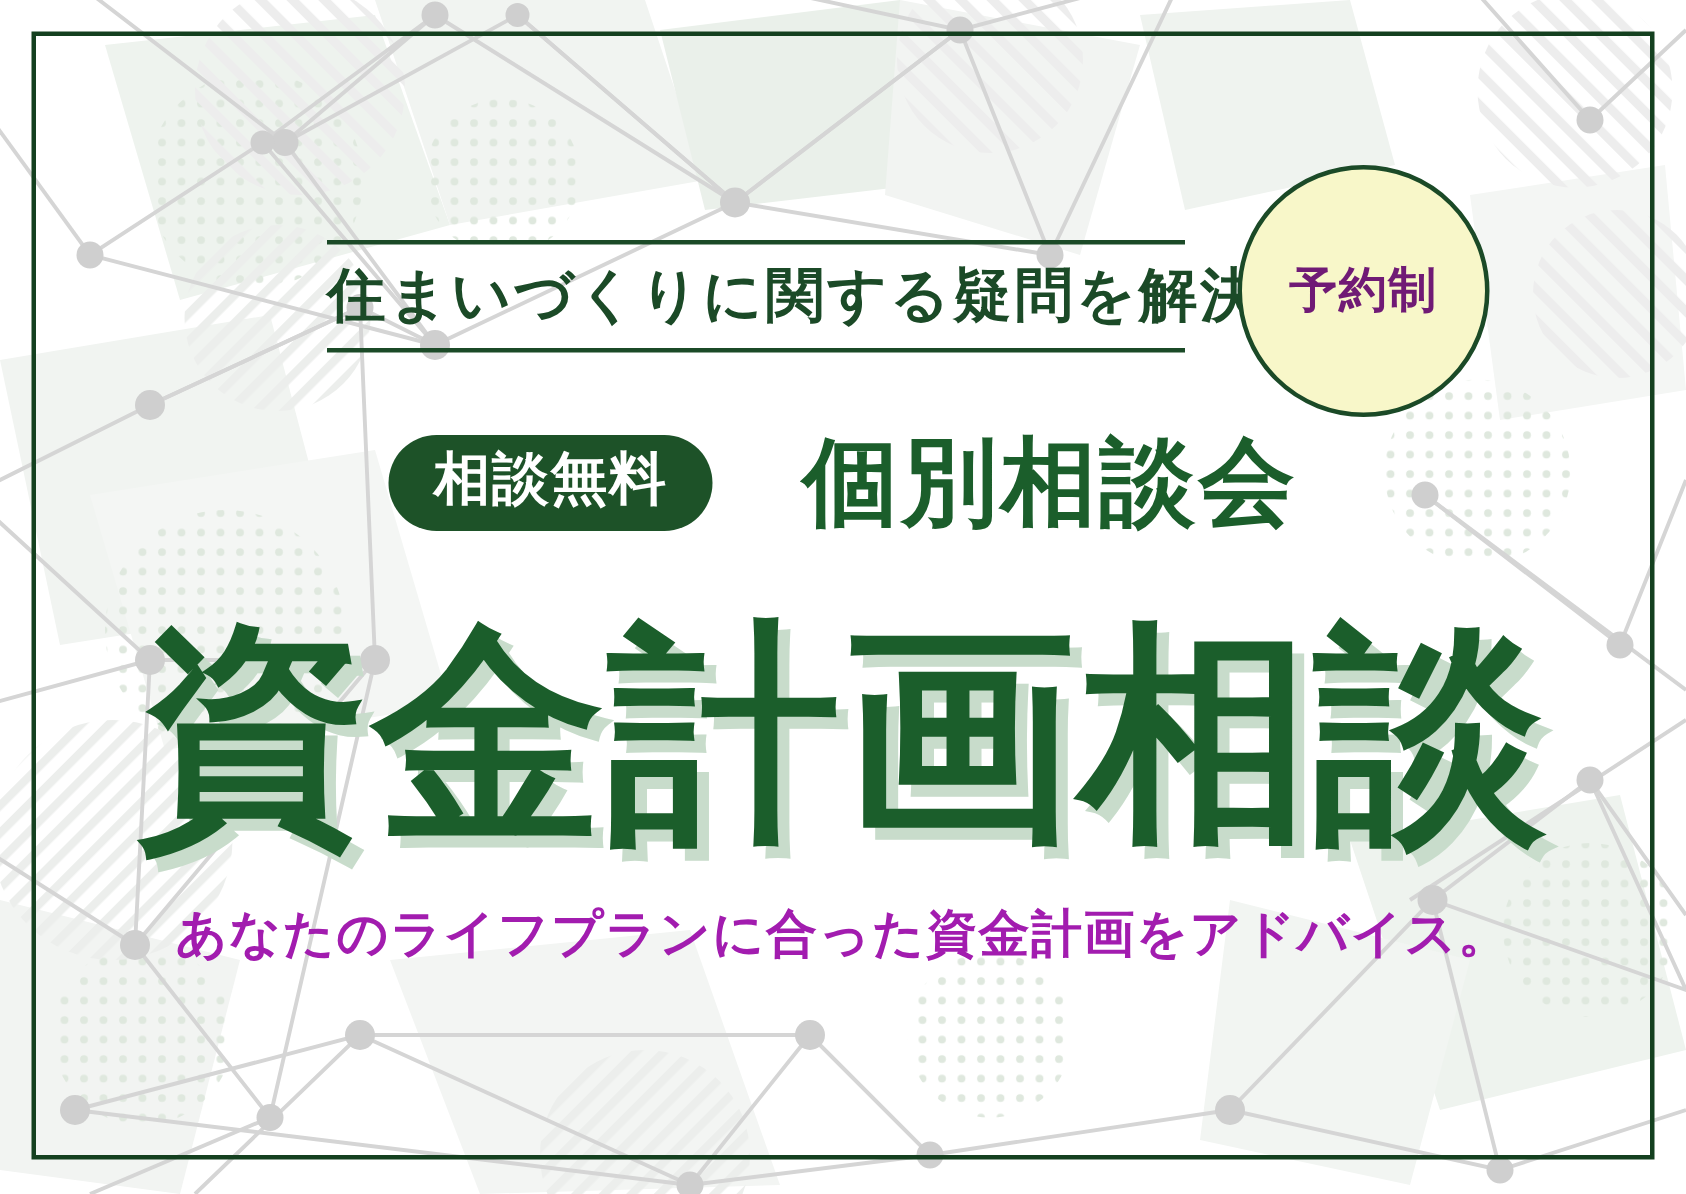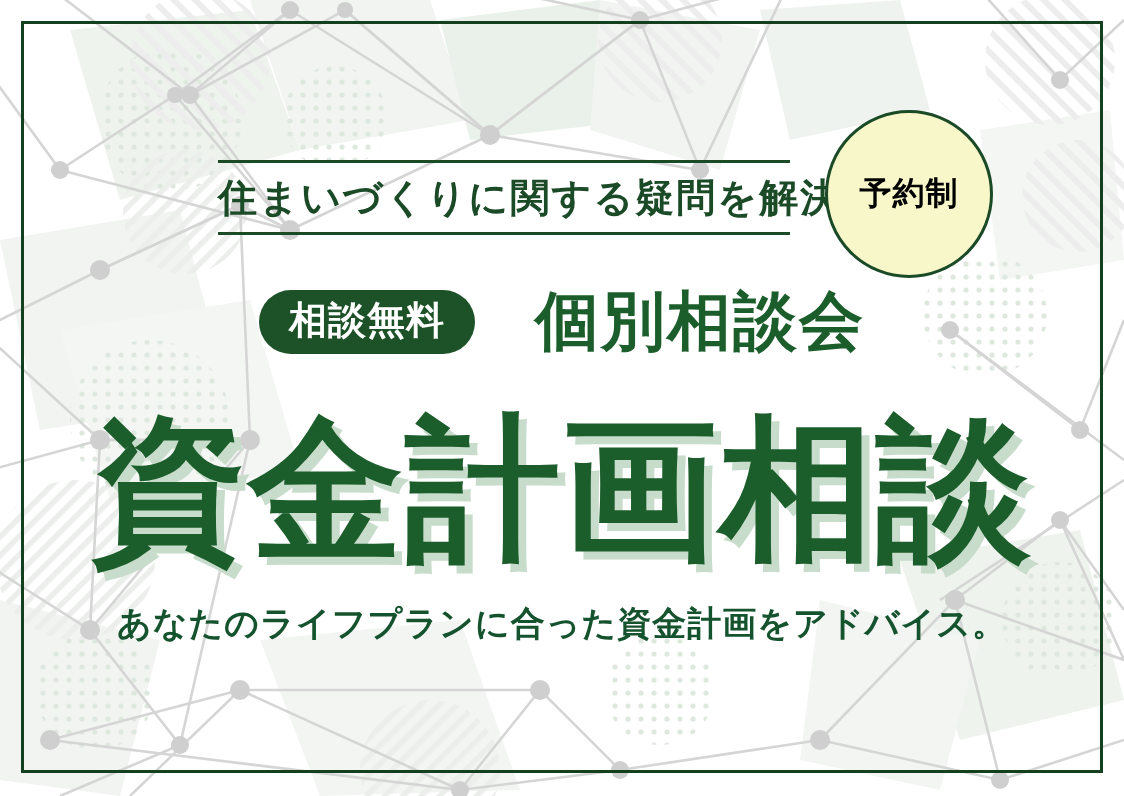--- a/index.html
+++ b/index.html
@@ -81,21 +81,21 @@
     background: #f8f7c9;
     border: 3px solid #1b4a27;
     box-sizing: border-box;
     display: flex;
     align-items: center;
     justify-content: center;
   }
   .reserve-badge-label {
     font-size: 32px;
     font-weight: 700;
-    color: #000000;
+    color: #701a75;
     letter-spacing: 1px;
     white-space: nowrap;
   }
 
   
   .row-two {
     position: absolute;
     left: 0;
     top: 288px;
     width: 1124px;
@@ -143,21 +143,21 @@
 
   
   .tagline {
     position: absolute;
     left: 0;
     top: 600px;
     width: 1124px;
     text-align: center;
     font-size: 34px;
     font-weight: 700;
-    color: #14532d;
+    color: #a21caf;
     letter-spacing: 1px;
     line-height: 1.4;
     white-space: nowrap;
   }
 </style>
 </head>
 <body>
 
 <div id="banner">
 

